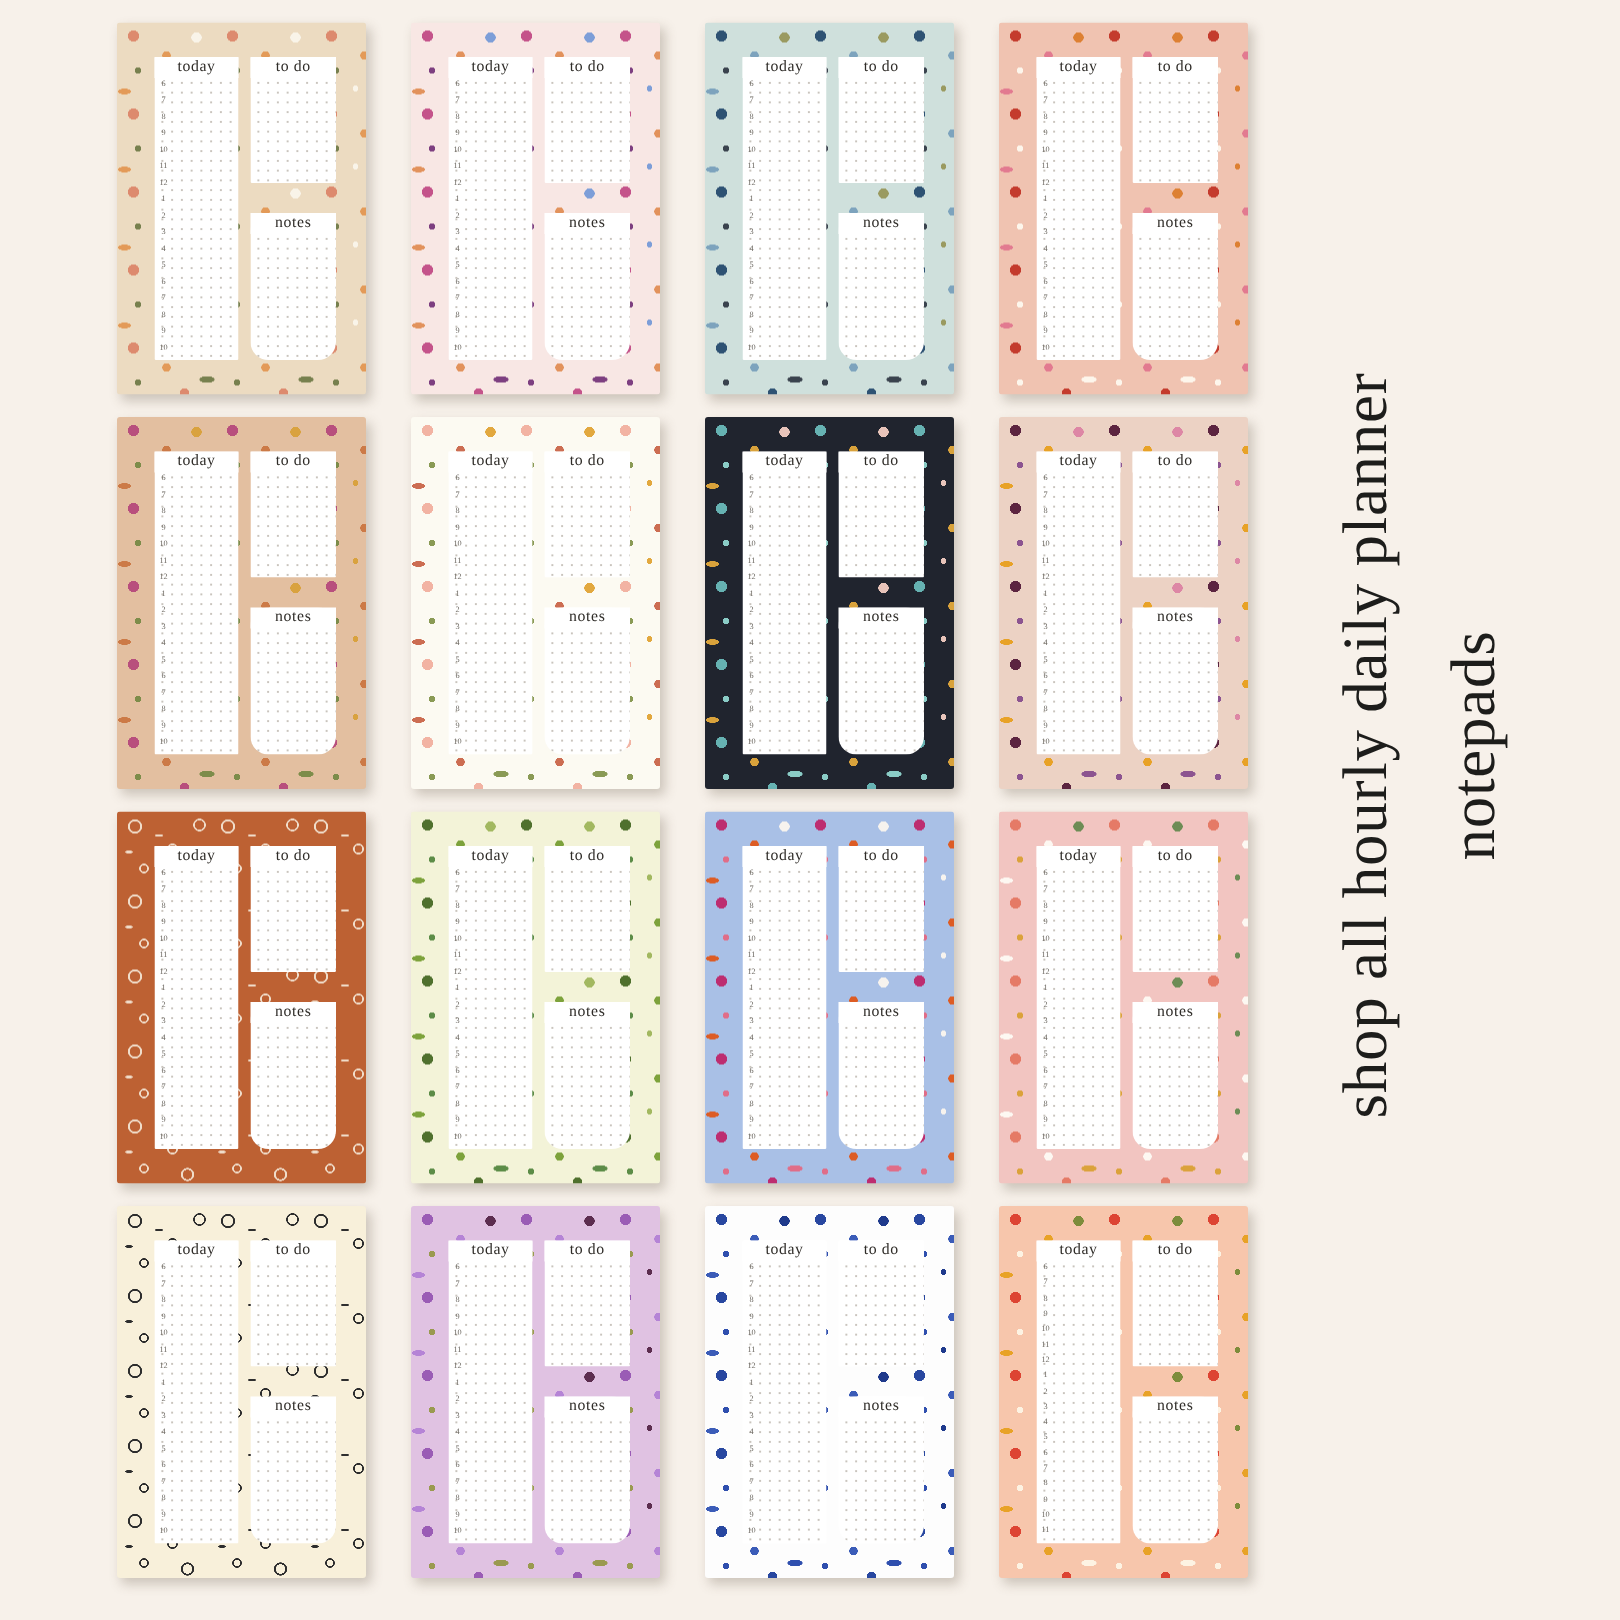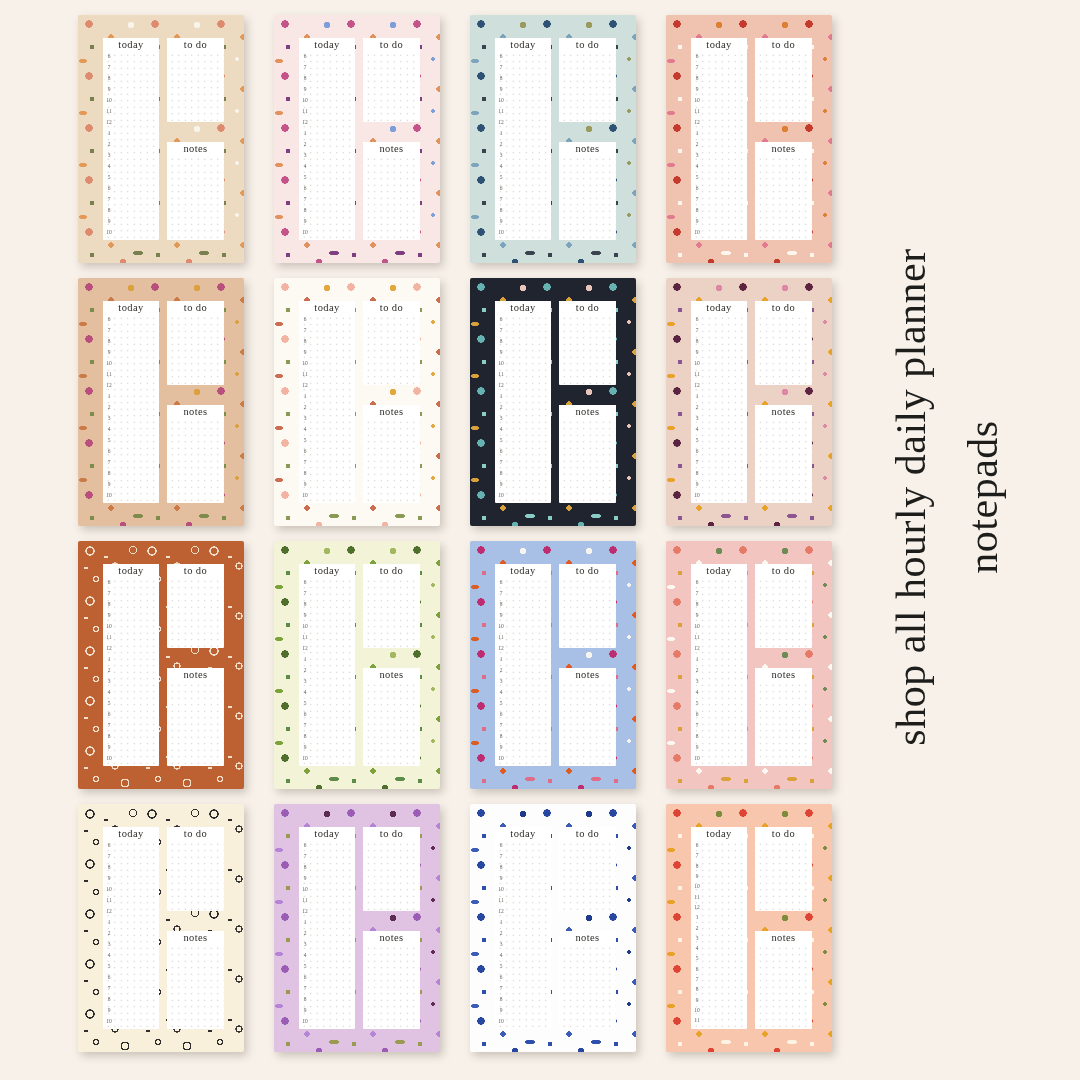--- a/index.html
+++ b/index.html
@@ -66,21 +66,21 @@
     position:relative;
     text-align:center;
     font-size:10.5px;
     line-height:14px;
     letter-spacing:.4px;
     color:#2f2c28;
     background:#ffffff;
   }
   .panel.today{left:25px;top:23px;width:56px;height:202px;}
   .panel.todo {left:89px;top:23px;width:57px;height:84px;}
-  .panel.notes{left:89px;top:127px;width:57px;height:98px;}
+  .panel.notes{left:89px;top:127px;width:57px;height:98px;border-radius:12px;}
   .hours{
     position:absolute;left:2px;top:16px;bottom:5px;width:8px;
     display:flex;flex-direction:column;justify-content:space-between;
     font-size:5.5px;line-height:1;color:#6a665f;text-align:center;
   }
 
   
   .caption{
     position:absolute;
     left:947px;top:497px;

